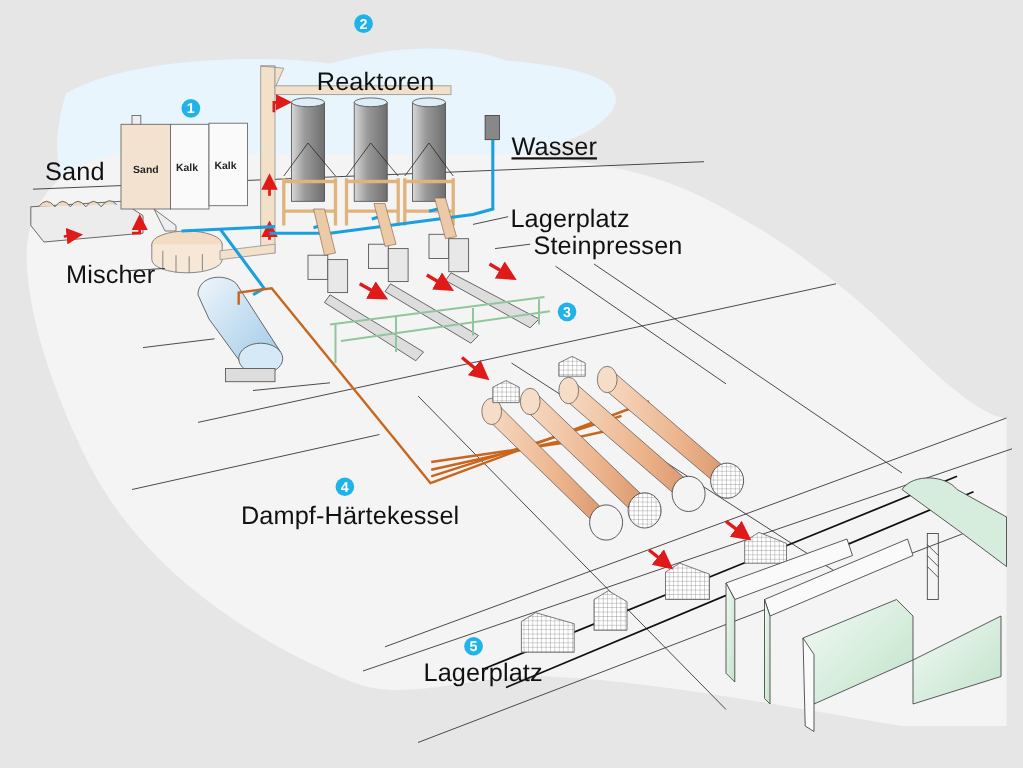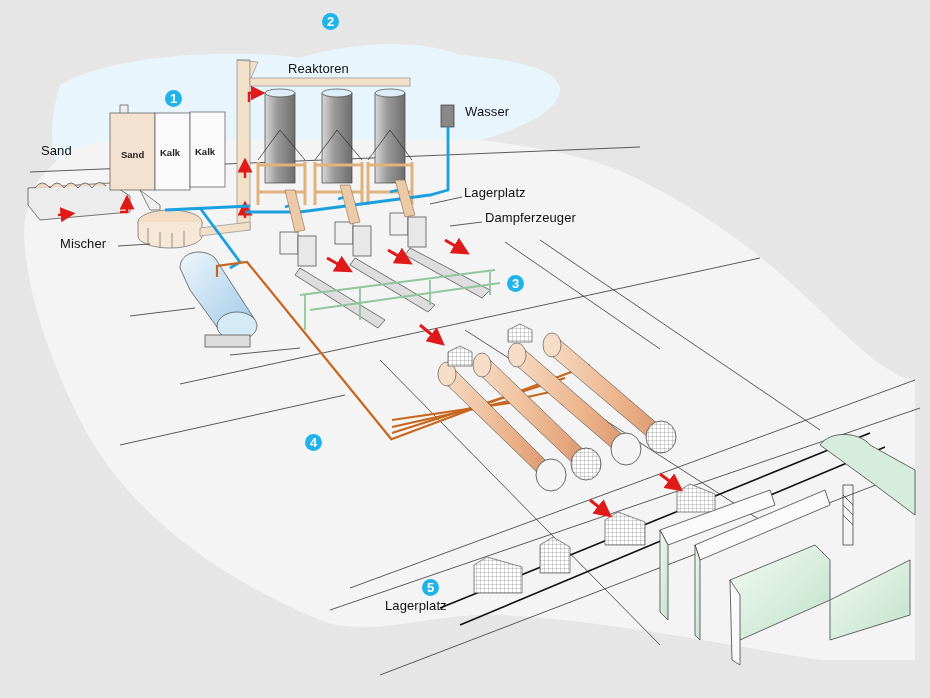--- a/index.html
+++ b/index.html
@@ -1,19 +1,19 @@
 <!DOCTYPE html>
 <html><head>
 <meta charset="utf-8">
 <style>
   html, body { margin:0; padding:0; }
   body { width:930px; height:698px; overflow:hidden; background:#e6e6e6; font-family:"Liberation Sans", sans-serif; }
   #stage { position:relative; width:930px; height:698px; }
   #stage svg { position:absolute; left:0; top:0; }
-  .lbl { position:absolute; color:#111; font-family:"Liberation Sans", sans-serif; font-size:13px; white-space:nowrap; letter-spacing:0.1px; }
+  .lbl { position:absolute; color:#111; font-family:"Liberation Sans", sans-serif; font-size:23px; white-space:nowrap; letter-spacing:0.1px; }
   .lbl-small { position:absolute; color:#222; font-family:"Liberation Sans", sans-serif; font-size:9.5px; font-weight:bold; white-space:nowrap; }
   .badge { position:absolute; width:17px; height:17px; border-radius:50%; background:#1fb3ea; color:#fff; font-family:"Liberation Sans", sans-serif; font-weight:bold; font-size:13px; line-height:17px; text-align:center; }
 </style>
 </head>
 <body>
 
 <div id="stage">
   <svg width="930" height="698" viewBox="0 0 930 698">
     <defs>
       <linearGradient id="kesselGrad" x1="0" y1="0" x2="1" y2="0">
@@ -225,24 +225,25 @@
       <path d="M843 495 L853 505 M843 505 L853 515 M843 515 L853 525" fill="none"></path>
     </g>
   </svg>
 
   <span class="lbl-small" style="left:121px;top:149px;">Sand</span>
   <span class="lbl-small" style="left:160px;top:147px;">Kalk</span>
   <span class="lbl-small" style="left:195px;top:146px;">Kalk</span>
 
   <span class="lbl" style="left:41px;top:143px;">Sand</span>
   <span class="lbl" style="left:288px;top:61px;">Reaktoren</span>
-  <span class="lbl" style="left:465px;top:104px;">Wasser</span>
+  <span class="lbl" style="left:465px;top:120px;text-decoration:underline;">Wasser</span>
   <span class="lbl" style="left:464px;top:185px;">Lagerplatz</span>
-  <span class="lbl" style="left:485px;top:210px;">Dampferzeuger</span>
+  <span class="lbl" style="left:485px;top:210px;">Steinpressen</span>
   <span class="lbl" style="left:47px;top:236px;margin-left:13px;">Mischer</span>
+  <span class="lbl" style="left:219px;top:455px;">Dampf-Härtekessel</span>
   <span class="lbl" style="left:385px;top:598px;">Lagerplatz</span>
 
   <span class="badge" style="left:165px;top:90px;">1</span>
   <span class="badge" style="left:322px;top:13px;">2</span>
   <span class="badge" style="left:507px;top:275px;">3</span>
   <span class="badge" style="left:305px;top:434px;">4</span>
   <span class="badge" style="left:422px;top:579px;">5</span>
 
   <svg width="930" height="698" style="pointer-events:none">
     <g stroke="#333" stroke-width="0.8">

